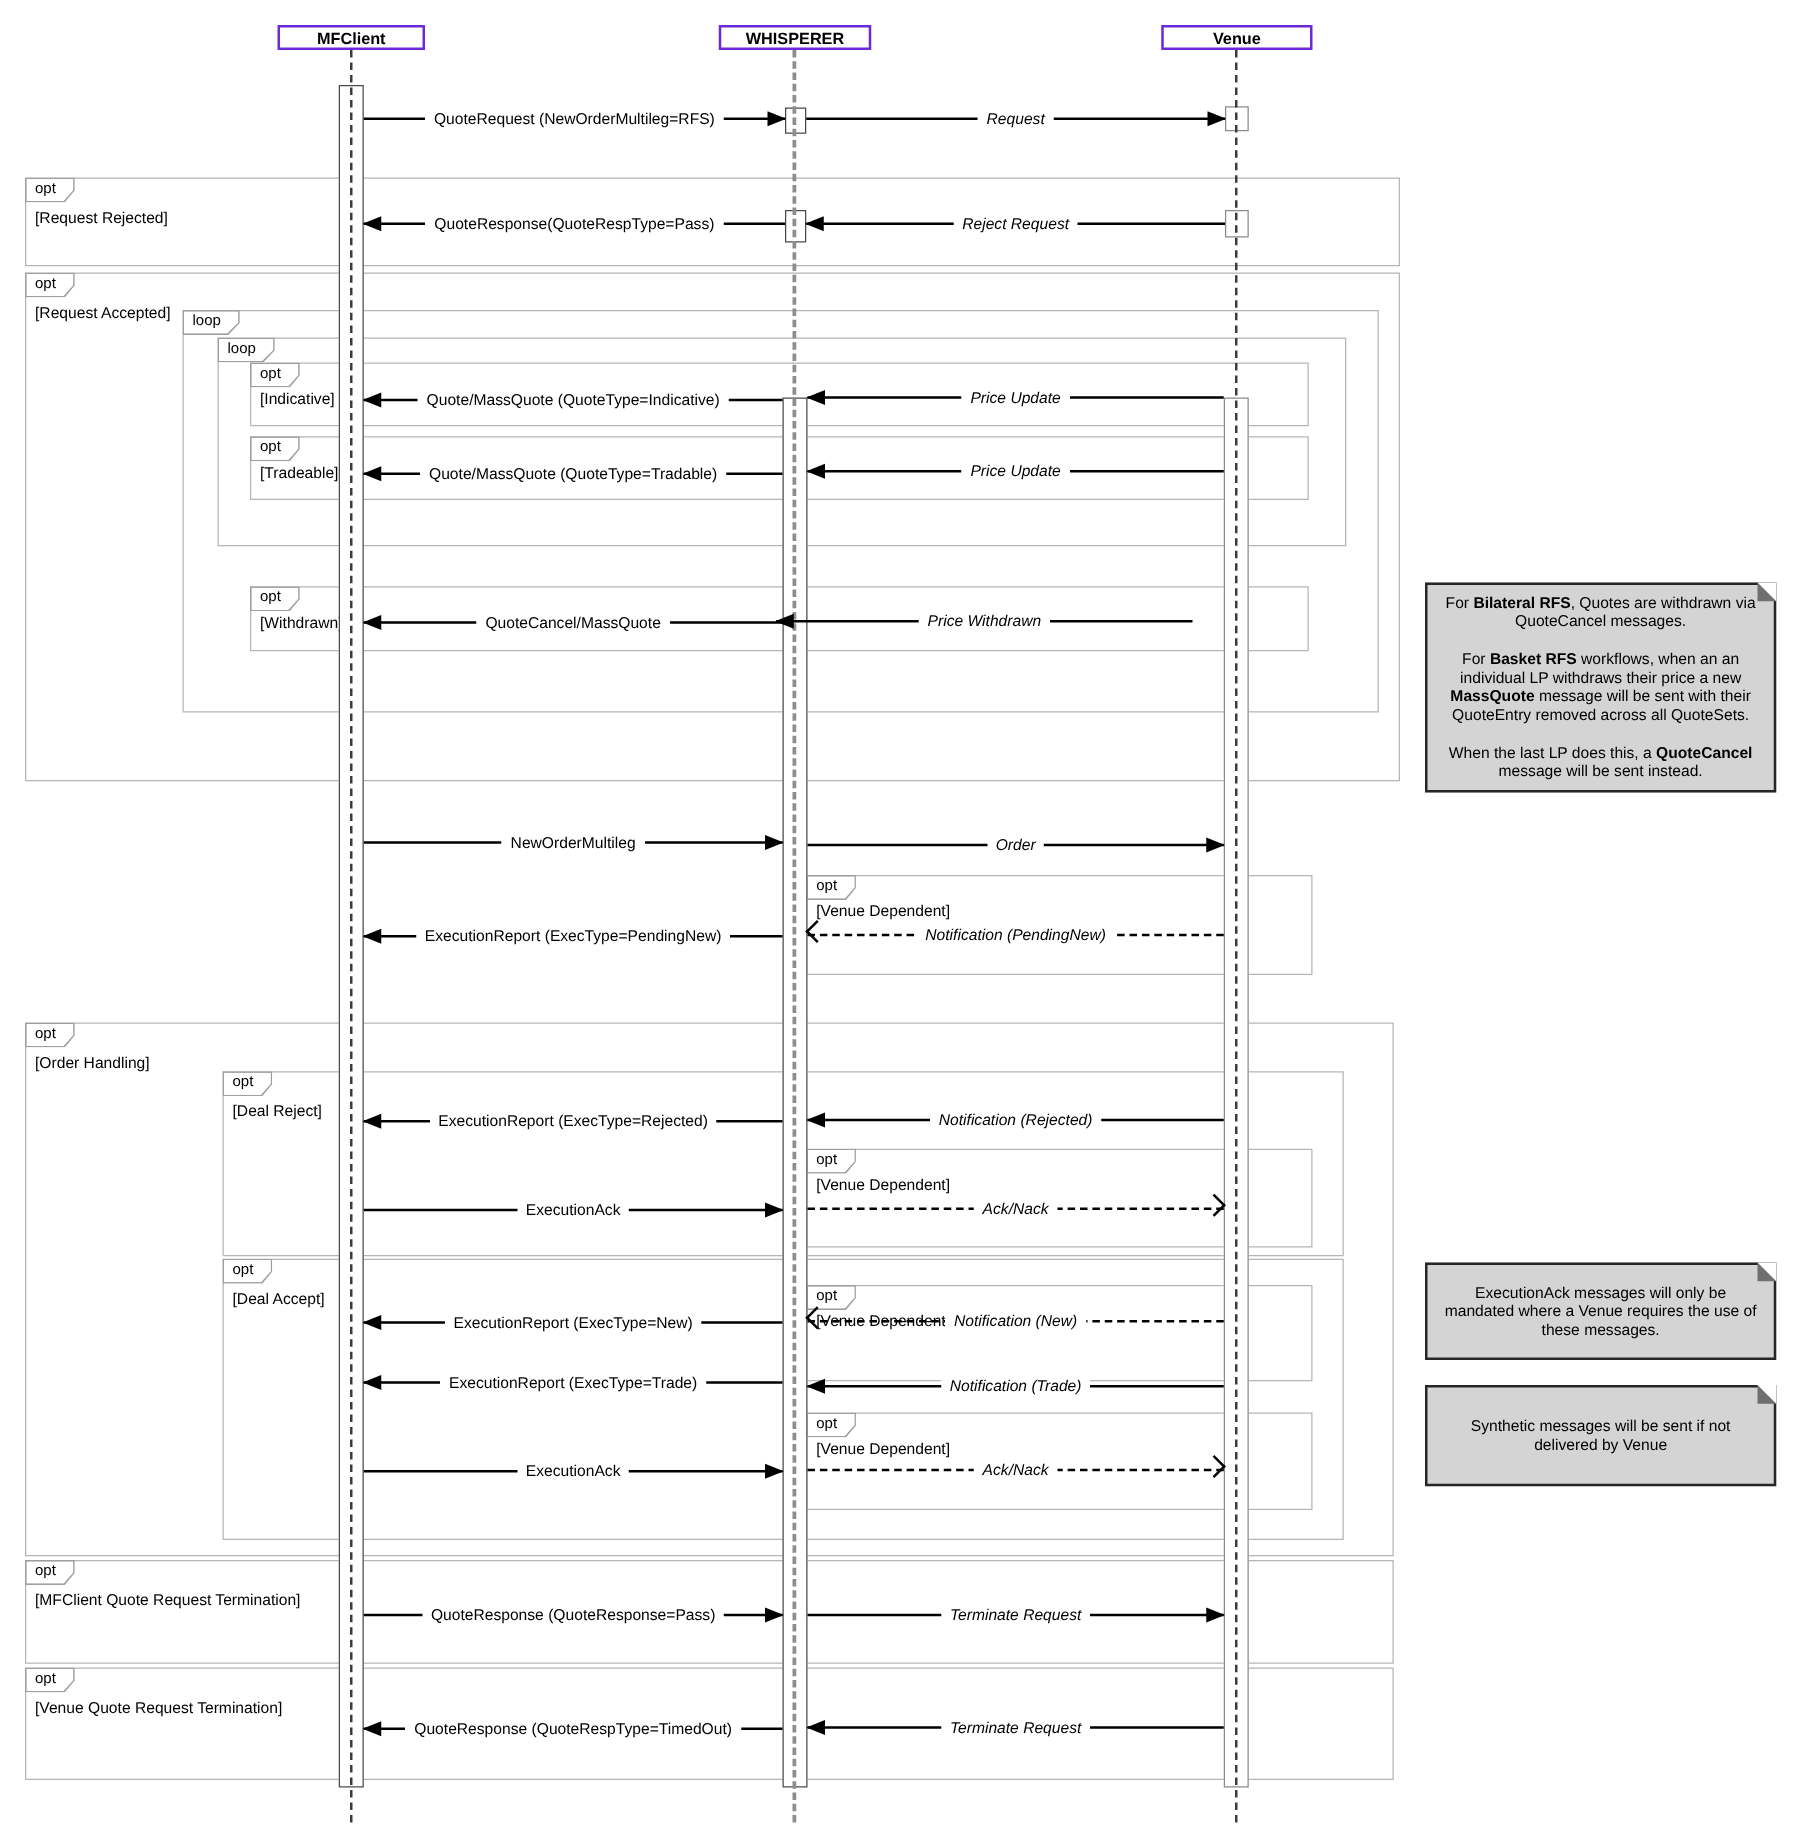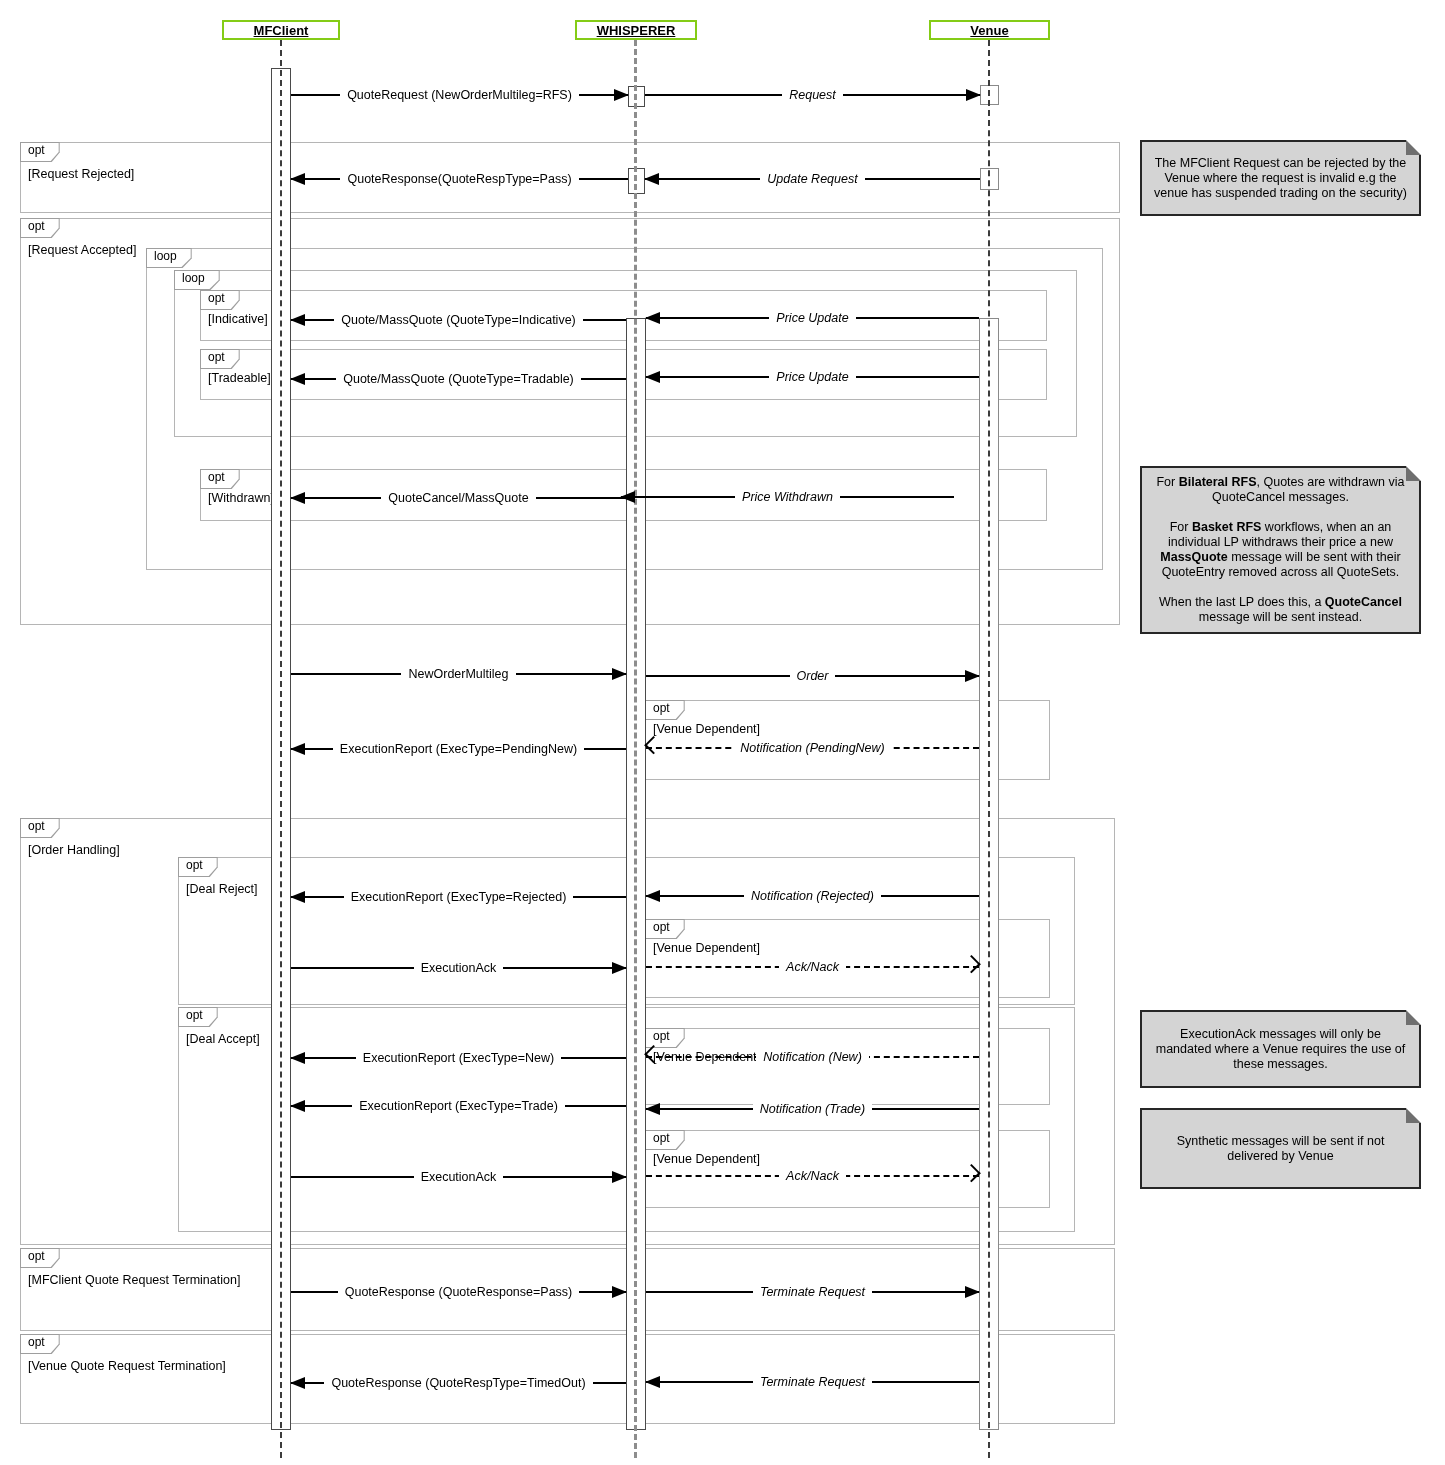--- a/index.html
+++ b/index.html
@@ -1,20 +1,20 @@
 <!DOCTYPE html>
 <html><head>
 <meta charset="utf-8">
 <style>
   html,body{margin:0;padding:0;background:#fff}
   .stage{position:relative;width:1445px;height:1465px;font-family:"Liberation Sans",sans-serif;color:#000;overflow:hidden;background:#fff}
 
   
-  .actor{position:absolute;top:20px;height:20px;box-sizing:border-box;border:2px solid #84cc16;background:#fff;
-         display:flex;align-items:center;justify-content:center;font-weight:bold;text-decoration:underline;
+  .actor{position:absolute;top:20px;height:20px;box-sizing:border-box;border:2px solid #6d28d9;background:#fff;
+         display:flex;align-items:center;justify-content:center;font-weight:bold;
          font-size:13px;z-index:6}
 
   
   .lifeline{position:absolute;top:40px;height:1418px;width:0;border-left:2px dashed #3c3c3c;z-index:4}
   .lifeline.thick{border-left:3px dashed #8d8d8d}
 
   
   .bar{position:absolute;background:#fff;border:1.5px solid #4a4a4a;box-sizing:border-box;z-index:3}
   .bar.gray{border-color:#8a8a8a}
 
@@ -189,21 +189,21 @@
     <i class="ah ahr"></i>
   </div>
 
   <div class="msg" style="left:291px;top:170px;width:337px">
     <i class="mline"></i>
     <span class="mlabel">QuoteResponse(QuoteRespType=Pass)</span>
     <i class="ah ahl"></i>
   </div>
   <div class="msg" style="left:645px;top:170px;width:335px">
     <i class="mline"></i>
-    <span class="mlabel it">Update Request</span>
+    <span class="mlabel it">Reject Request</span>
     <i class="ah ahl"></i>
   </div>
 
   <div class="msg" style="left:291px;top:311px;width:335px">
     <i class="mline"></i>
     <span class="mlabel">Quote/MassQuote (QuoteType=Indicative)</span>
     <i class="ah ahl"></i>
   </div>
   <div class="msg" style="left:646px;top:309px;width:333px">
     <i class="mline"></i>
@@ -325,23 +325,20 @@
     <i class="mline"></i>
     <span class="mlabel">QuoteResponse (QuoteRespType=TimedOut)</span>
     <i class="ah ahl"></i>
   </div>
   <div class="msg" style="left:646px;top:1373px;width:333px">
     <i class="mline"></i>
     <span class="mlabel it">Terminate Request</span>
     <i class="ah ahl"></i>
   </div>
 
-  <div class="note" style="top:140px;height:76px">
-    <p>The MFClient Request can be rejected by the Venue where the request is invalid e.g the venue has suspended trading on the security)</p>
-  </div>
   <div class="note" style="top:466px;height:168px">
     <p>For <b>Bilateral RFS</b>, Quotes are withdrawn via QuoteCancel messages.<br><br>For <b>Basket RFS</b> workflows, when an an individual LP withdraws their price a new <b>MassQuote</b> message will be sent with their QuoteEntry removed across all QuoteSets.<br><br>When the last LP does this, a <b>QuoteCancel</b> message will be sent instead.</p>
   </div>
   <div class="note" style="top:1010px;height:78px">
     <p>ExecutionAck messages will only be mandated where a Venue requires the use of these messages.</p>
   </div>
   <div class="note" style="top:1108px;height:81px">
     <p>Synthetic messages will be sent if not delivered by Venue</p>
   </div>
 

